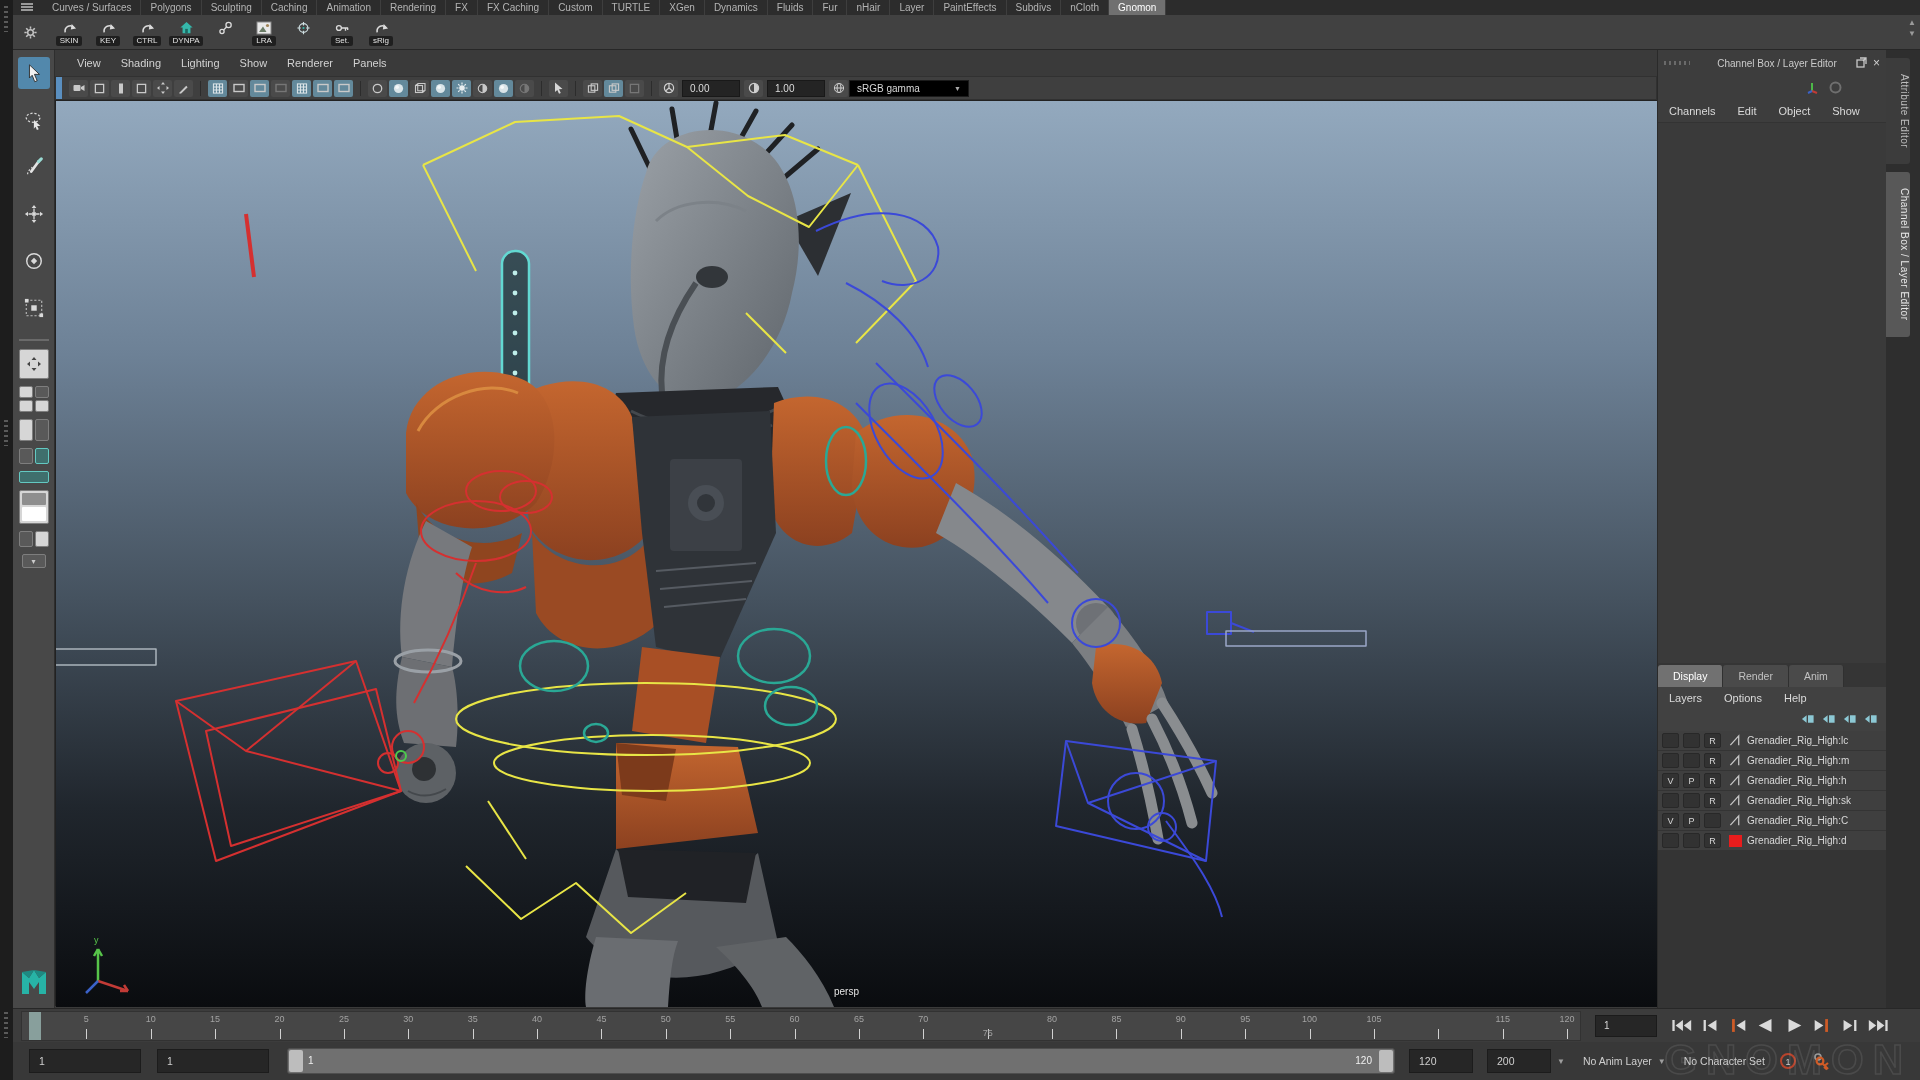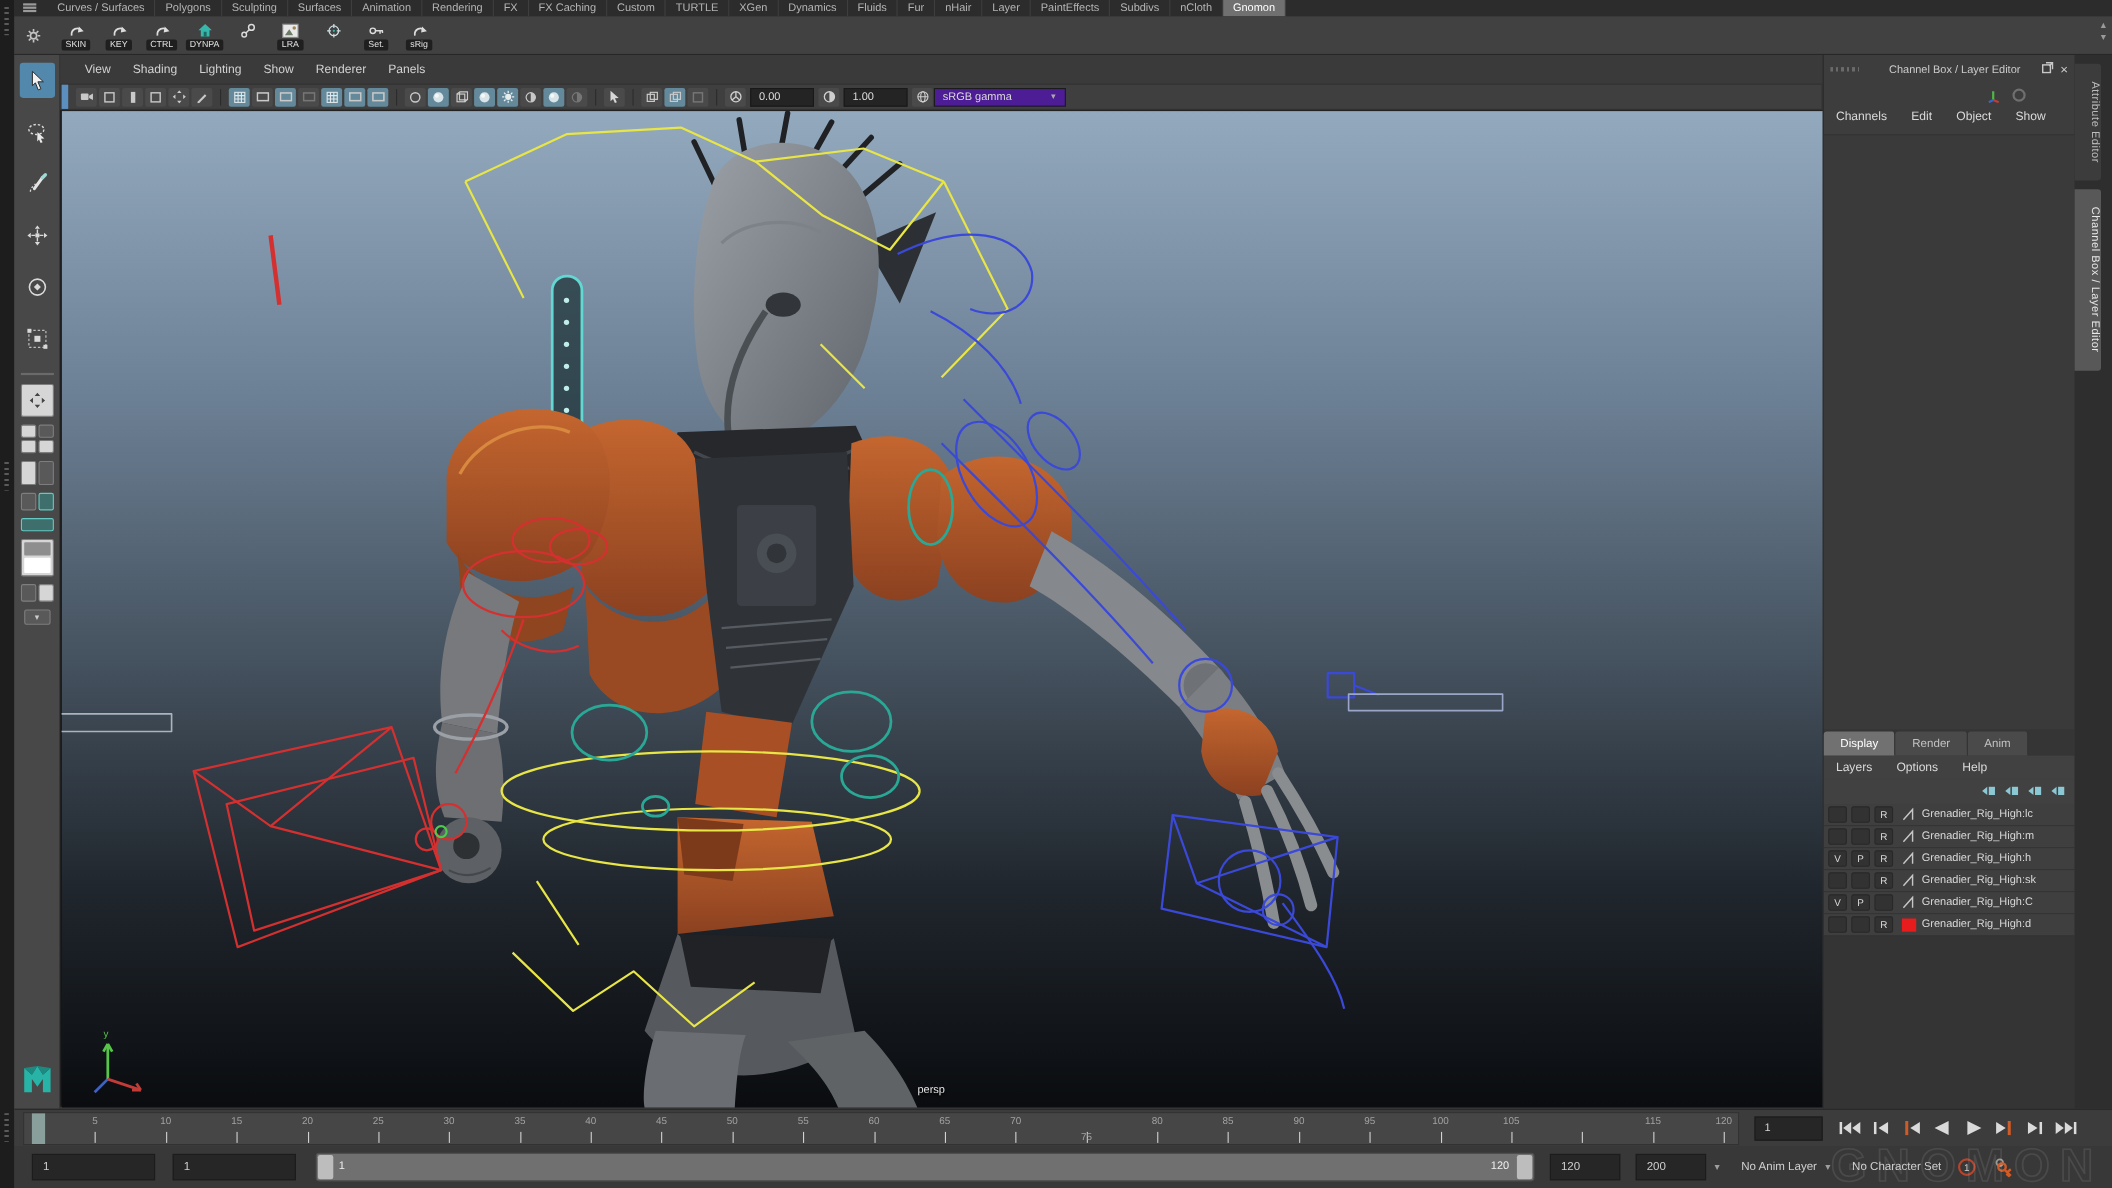--- a/index.html
+++ b/index.html
@@ -43,35 +43,35 @@
   .vp-menu{height:26px;display:flex;align-items:center;padding-left:12px;font-size:11px;color:#d2d2d2;}
   .vp-menu span{padding:0 10px;}
   .vp-toolbar{position:relative;height:24px;background:#3f3f3f;border:1px solid #313131;display:flex;align-items:center;padding-left:12px;}
   .focus-bar{position:absolute;left:0;top:0;width:6px;height:100%;background:#5a8fc0;}
   .vicon{width:19px;height:17px;margin:0 1px;display:flex;align-items:center;justify-content:center;border-radius:2px;background:#4a4a4a;}
   .vicon.on{background:#63899b;}
   .vicon.dim svg{opacity:.35;}
   .vsep{width:1px;height:15px;background:#2c2c2c;margin:0 6px;}
   .vfield{width:58px;height:17px;background:#242424;border:1px solid #191919;color:#dcdcdc;
           font-size:10px;line-height:15px;padding:0 7px;margin:0 3px;}
-  .vdrop{min-width:120px;height:17px;background:#4c1d95;border:1px solid #1b1b1b;font-size:10px;line-height:15px;
+  .vdrop{min-width:120px;height:17px;background:#000000;border:1px solid #1b1b1b;font-size:10px;line-height:15px;
          padding:0 7px;display:flex;justify-content:space-between;align-items:center;gap:16px;color:#d8d8d8;}
   .vp-canvas{position:relative;width:1602px;height:906px;background:#000;border:1px solid #222;}
   #persp-label{position:absolute;left:778px;bottom:8px;font-size:10px;color:#e6e6e6;text-shadow:0 1px 2px #000;}
 
   
   #right-panel{position:absolute;left:1657px;top:50px;width:229px;height:958px;background:#3d3d3d;border-left:1px solid #2a2a2a;
                display:flex;flex-direction:column;font-size:10.5px;}
   .cb-header{height:26px;display:flex;align-items:center;padding:0 6px;color:#cbcbcb;}
   .dots-h{width:26px;height:4px;background:repeating-linear-gradient(90deg,#6a6a6a 0 2px,transparent 2px 5px);margin-right:8px;}
   .cb-title{flex:1;text-align:center;font-size:10px;white-space:nowrap;}
   .cb-hicons{display:flex;gap:6px;align-items:center;}
   .cb-x{color:#d0d0d0;font-size:12px;line-height:12px;}
   .cb-minirow{height:24px;display:flex;justify-content:flex-end;gap:10px;padding-right:44px;align-items:center;}
-  .cb-menu{height:22px;display:flex;align-items:flex-start;color:#dadada;font-size:11px;}
+  .cb-menu{height:22px;display:flex;align-items:center;color:#dadada;font-size:11px;}
   .cb-menu span{padding:0 11px;}
   .cb-empty{height:541px;background:#3a3a3a;border-top:1px solid #333;}
   .le-tabs{height:24px;display:flex;padding-top:2px;background:#353535;}
   .le-tab{height:22px;padding:0 15px;line-height:22px;font-size:10.5px;background:#4a4a4a;color:#c2c2c2;
           border-right:1px solid #303030;border-radius:3px 3px 0 0;}
   .le-tab.active{background:#717171;color:#fff;}
   .le-menu{height:22px;display:flex;align-items:center;background:#414141;color:#dadada;font-size:11px;}
   .le-menu span{padding:0 11px;}
   .le-iconrow{height:22px;display:flex;justify-content:flex-end;align-items:center;gap:7px;padding-right:8px;background:#414141;}
   .lrow{display:flex;align-items:center;height:20px;background:#3f3f3f;border-bottom:1px solid #343434;}
@@ -127,21 +127,21 @@
     <div class="rail-dots" style="top:420px"></div>
     <div class="rail-dots" style="top:1012px"></div>
   </div>
 
   <div id="menubar">
     <div class="hamb"></div>
     <div id="menubar-items" style="display:flex">
         <span class="menu-item">Curves / Surfaces</span>
         <span class="menu-item">Polygons</span>
         <span class="menu-item">Sculpting</span>
-        <span class="menu-item">Surfaces</span>
+        <span class="menu-item">Caching</span>
         <span class="menu-item">Animation</span>
         <span class="menu-item">Rendering</span>
         <span class="menu-item">FX</span>
         <span class="menu-item">FX Caching</span>
         <span class="menu-item">Custom</span>
         <span class="menu-item">TURTLE</span>
         <span class="menu-item">XGen</span>
         <span class="menu-item">Dynamics</span>
         <span class="menu-item">Fluids</span>
         <span class="menu-item">Fur</span>

